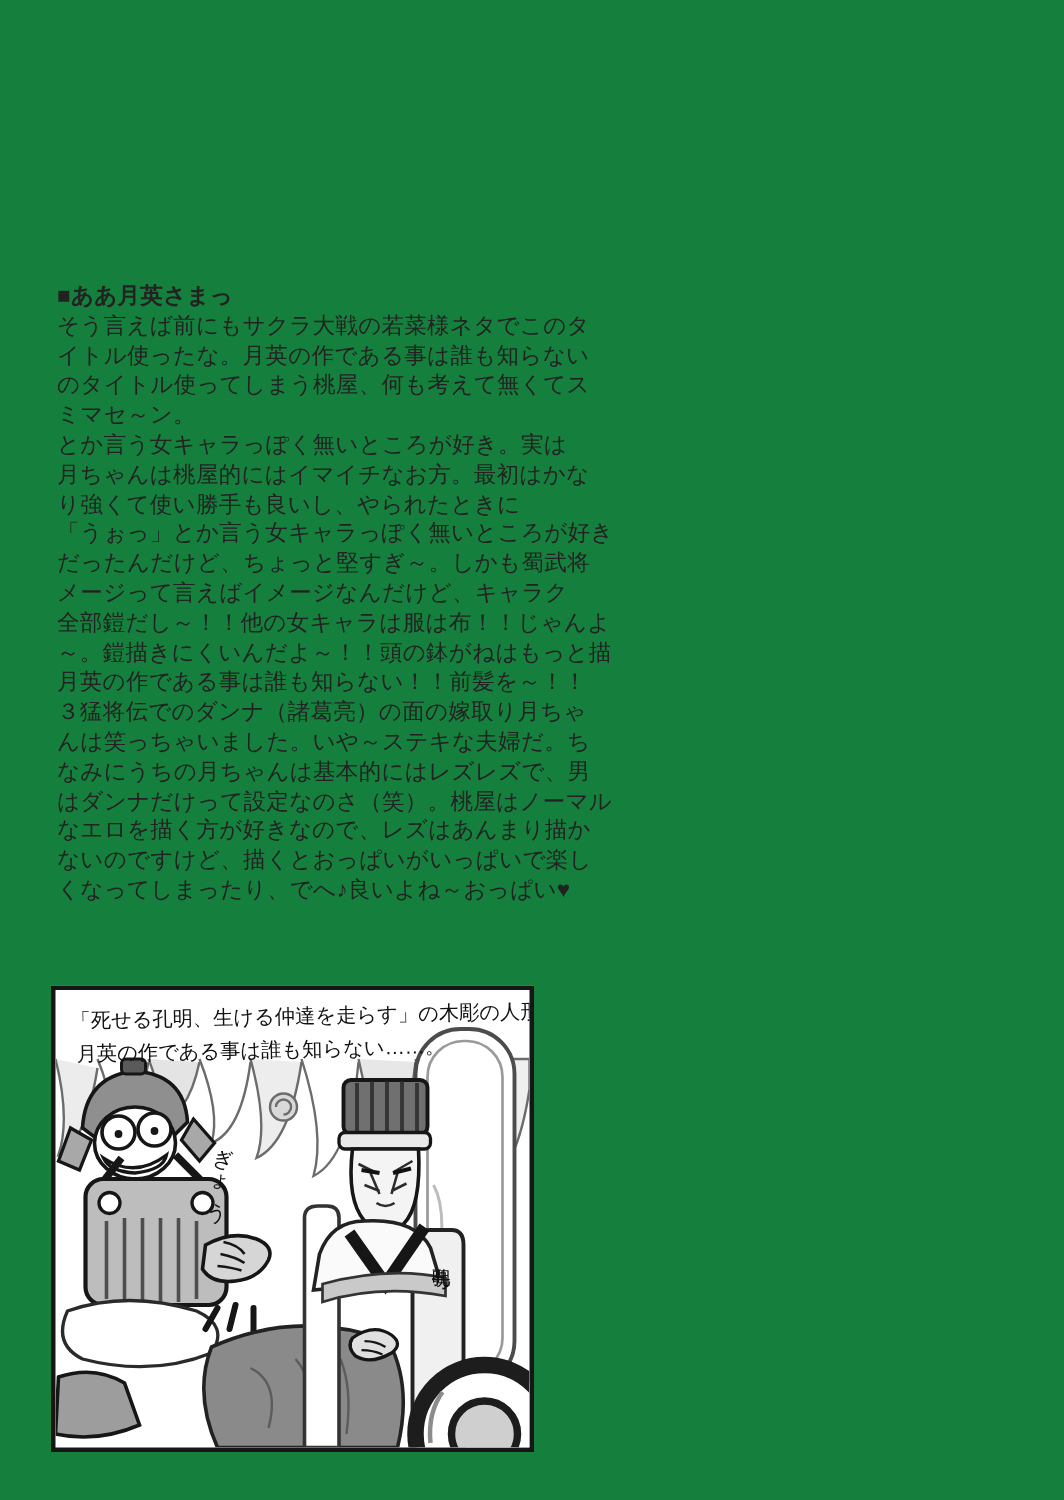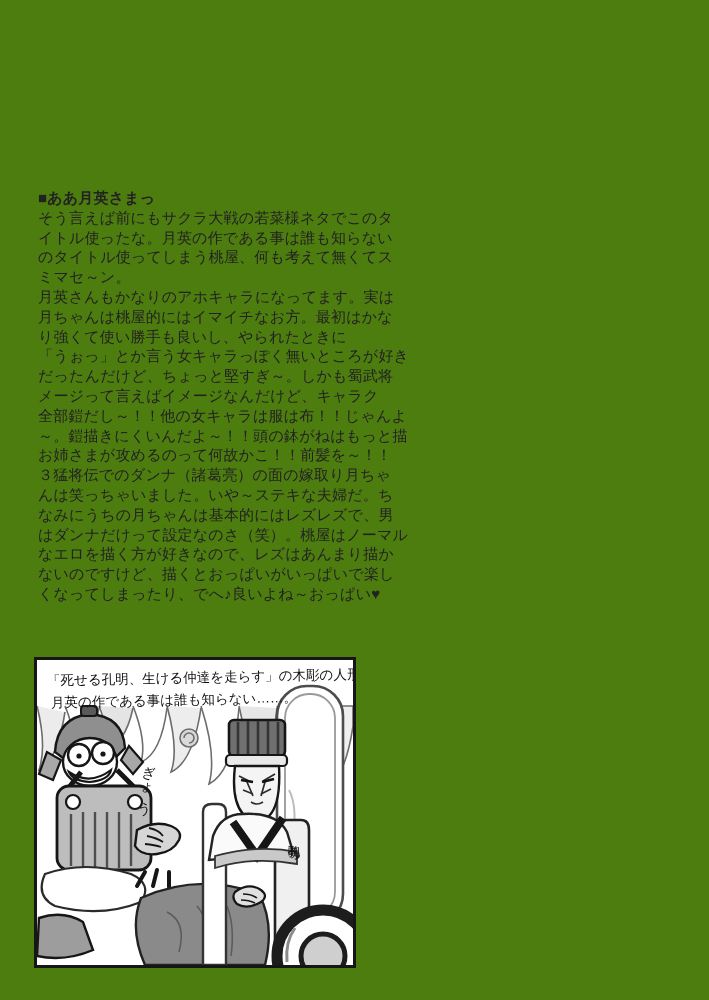--- a/index.html
+++ b/index.html
@@ -1,18 +1,18 @@
 <!DOCTYPE html>
 <html><head>
 <meta charset="utf-8">
 <style>
   html,body{margin:0;padding:0;background:#e8e8e6;}
   .page{
     position:relative;width:709px;height:1000px;margin:0 auto;
-    background:#4d7c0f;overflow:hidden;
+    background:#15803d;overflow:hidden;
     font-family:"Liberation Sans","DejaVu Sans",sans-serif;
     color:#1c1c1c;
   }
   
   .essay{
     position:absolute;left:38px;top:188px;width:340px;
     font-size:15px;line-height:19.8px;letter-spacing:.2px;
     color:#222;
   }
   .essay .line{white-space:nowrap;height:19.8px;}
@@ -43,29 +43,29 @@
 <body>
 
 <div class="page">
 
   <div class="essay">
     <div class="line heading">■ああ月英さまっ</div>
     <div class="line">そう言えば前にもサクラ大戦の若菜様ネタでこのタ</div>
     <div class="line">イトル使ったな。月英の作である事は誰も知らない</div>
     <div class="line">のタイトル使ってしまう桃屋、何も考えて無くてス</div>
     <div class="line">ミマセ～ン。</div>
-    <div class="line">月英さんもかなりのアホキャラになってます。実は</div>
+    <div class="line">とか言う女キャラっぽく無いところが好き。実は</div>
     <div class="line">月ちゃんは桃屋的にはイマイチなお方。最初はかな</div>
     <div class="line">り強くて使い勝手も良いし、やられたときに</div>
     <div class="line">「うぉっ」とか言う女キャラっぽく無いところが好き</div>
     <div class="line">だったんだけど、ちょっと堅すぎ～。しかも蜀武将</div>
     <div class="line">メージって言えばイメージなんだけど、キャラク</div>
     <div class="line">全部鎧だし～！！他の女キャラは服は布！！じゃんよ</div>
     <div class="line">～。鎧描きにくいんだよ～！！頭の鉢がねはもっと描</div>
-    <div class="line">お姉さまが攻めるのって何故かこ！！前髪を～！！</div>
+    <div class="line">月英の作である事は誰も知らない！！前髪を～！！</div>
     <div class="line">３猛将伝でのダンナ（諸葛亮）の面の嫁取り月ちゃ</div>
     <div class="line">んは笑っちゃいました。いや～ステキな夫婦だ。ち</div>
     <div class="line">なみにうちの月ちゃんは基本的にはレズレズで、男</div>
     <div class="line">はダンナだけって設定なのさ（笑）。桃屋はノーマル</div>
     <div class="line">なエロを描く方が好きなので、レズはあんまり描か</div>
     <div class="line">ないのですけど、描くとおっぱいがいっぱいで楽し</div>
     <div class="line">くなってしまったり、でへ♪良いよね～おっぱい♥</div>
   </div>
 
   <div class="panel">

